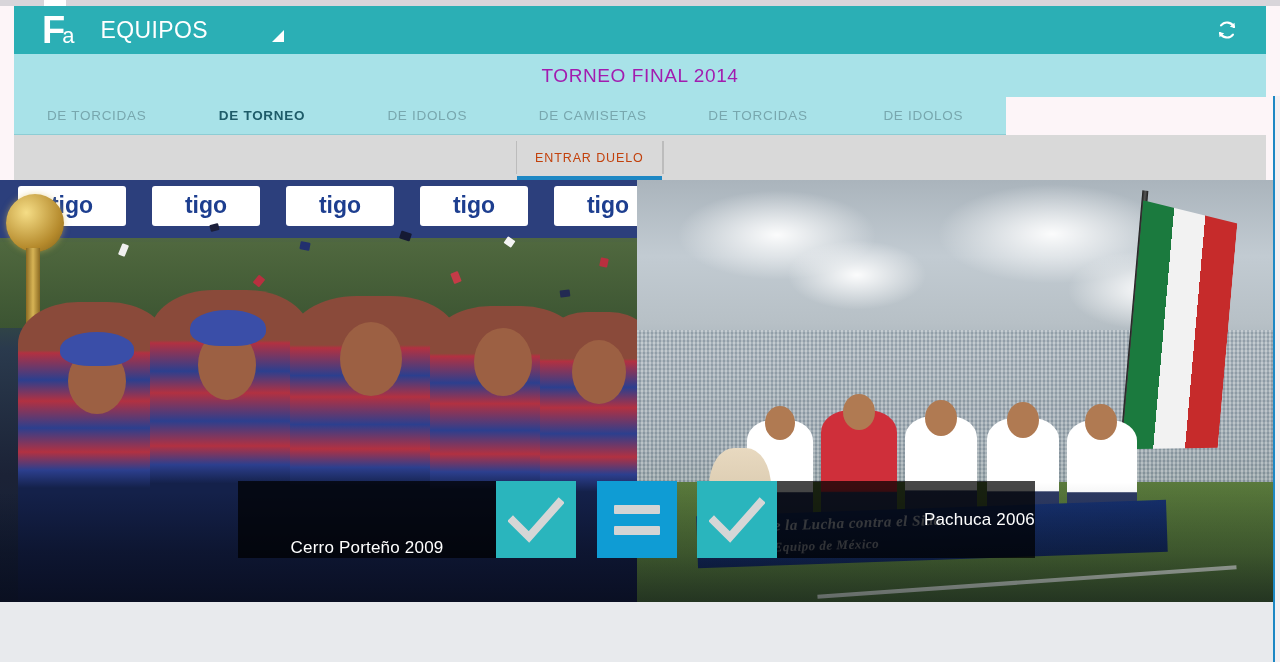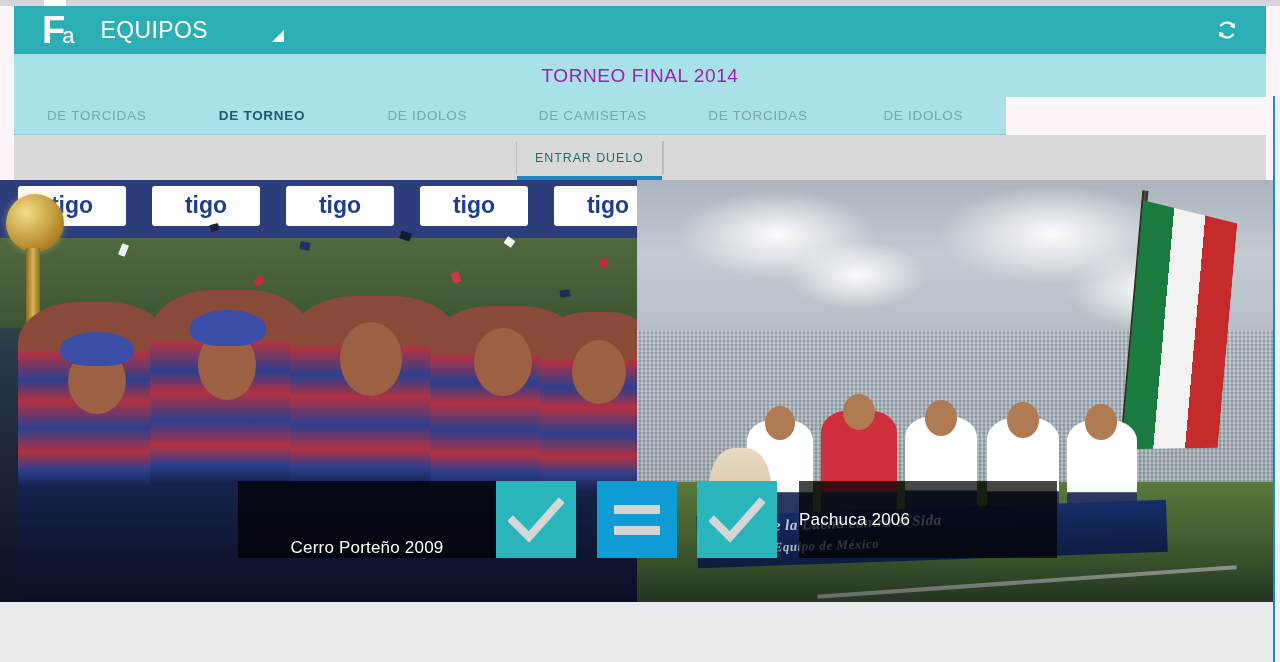--- a/index.html
+++ b/index.html
@@ -103,21 +103,21 @@
     display: flex; align-items: center; justify-content: center;
     font-size: 12.5px;
     letter-spacing: 0.9px;
     color: #9a9a9a;
     cursor: pointer;
     user-select: none;
     padding: 0 18px;
   }
   .sub-tab.wide { min-width: 120px; }
   .sub-tab.narrow { min-width: 120px; }
-  .sub-tab.active { color: #0f766e; }
+  .sub-tab.active { color: #c2410c; }
   .sub-tab .underline {
     position: absolute; left: 0; right: 0; bottom: 0; height: 4px;
     background: #1e88c4;
   }
   .sep {
     width: 1px; background: #bcbcbc; margin: 6px 0;
   }
 
   
   .stage {
@@ -260,21 +260,21 @@
     position: absolute; top: 481px; left: 0; width: 1280px; height: 77px;
     pointer-events: none;
   }
   .label-bar {
     position: absolute; top: 0; height: 77px;
     background: rgba(0,0,0,.72);
     display: flex; align-items: center;
     pointer-events: auto;
   }
   .label-bar.left  { left: 238px; width: 258px; justify-content: center; align-items: flex-end; }
-  .label-bar.right { left: 799px; width: 258px; justify-content: flex-start; }
+  .label-bar.right { left: 777px; width: 258px; justify-content: flex-end; }
   .team-label {
     color: #ffffff;
     font-size: 17px;
     letter-spacing: .2px;
     white-space: nowrap;
   }
   .vote-btn {
     position: absolute; top: 0; width: 80px; height: 77px;
     display: flex; align-items: center; justify-content: center;
     cursor: pointer;

